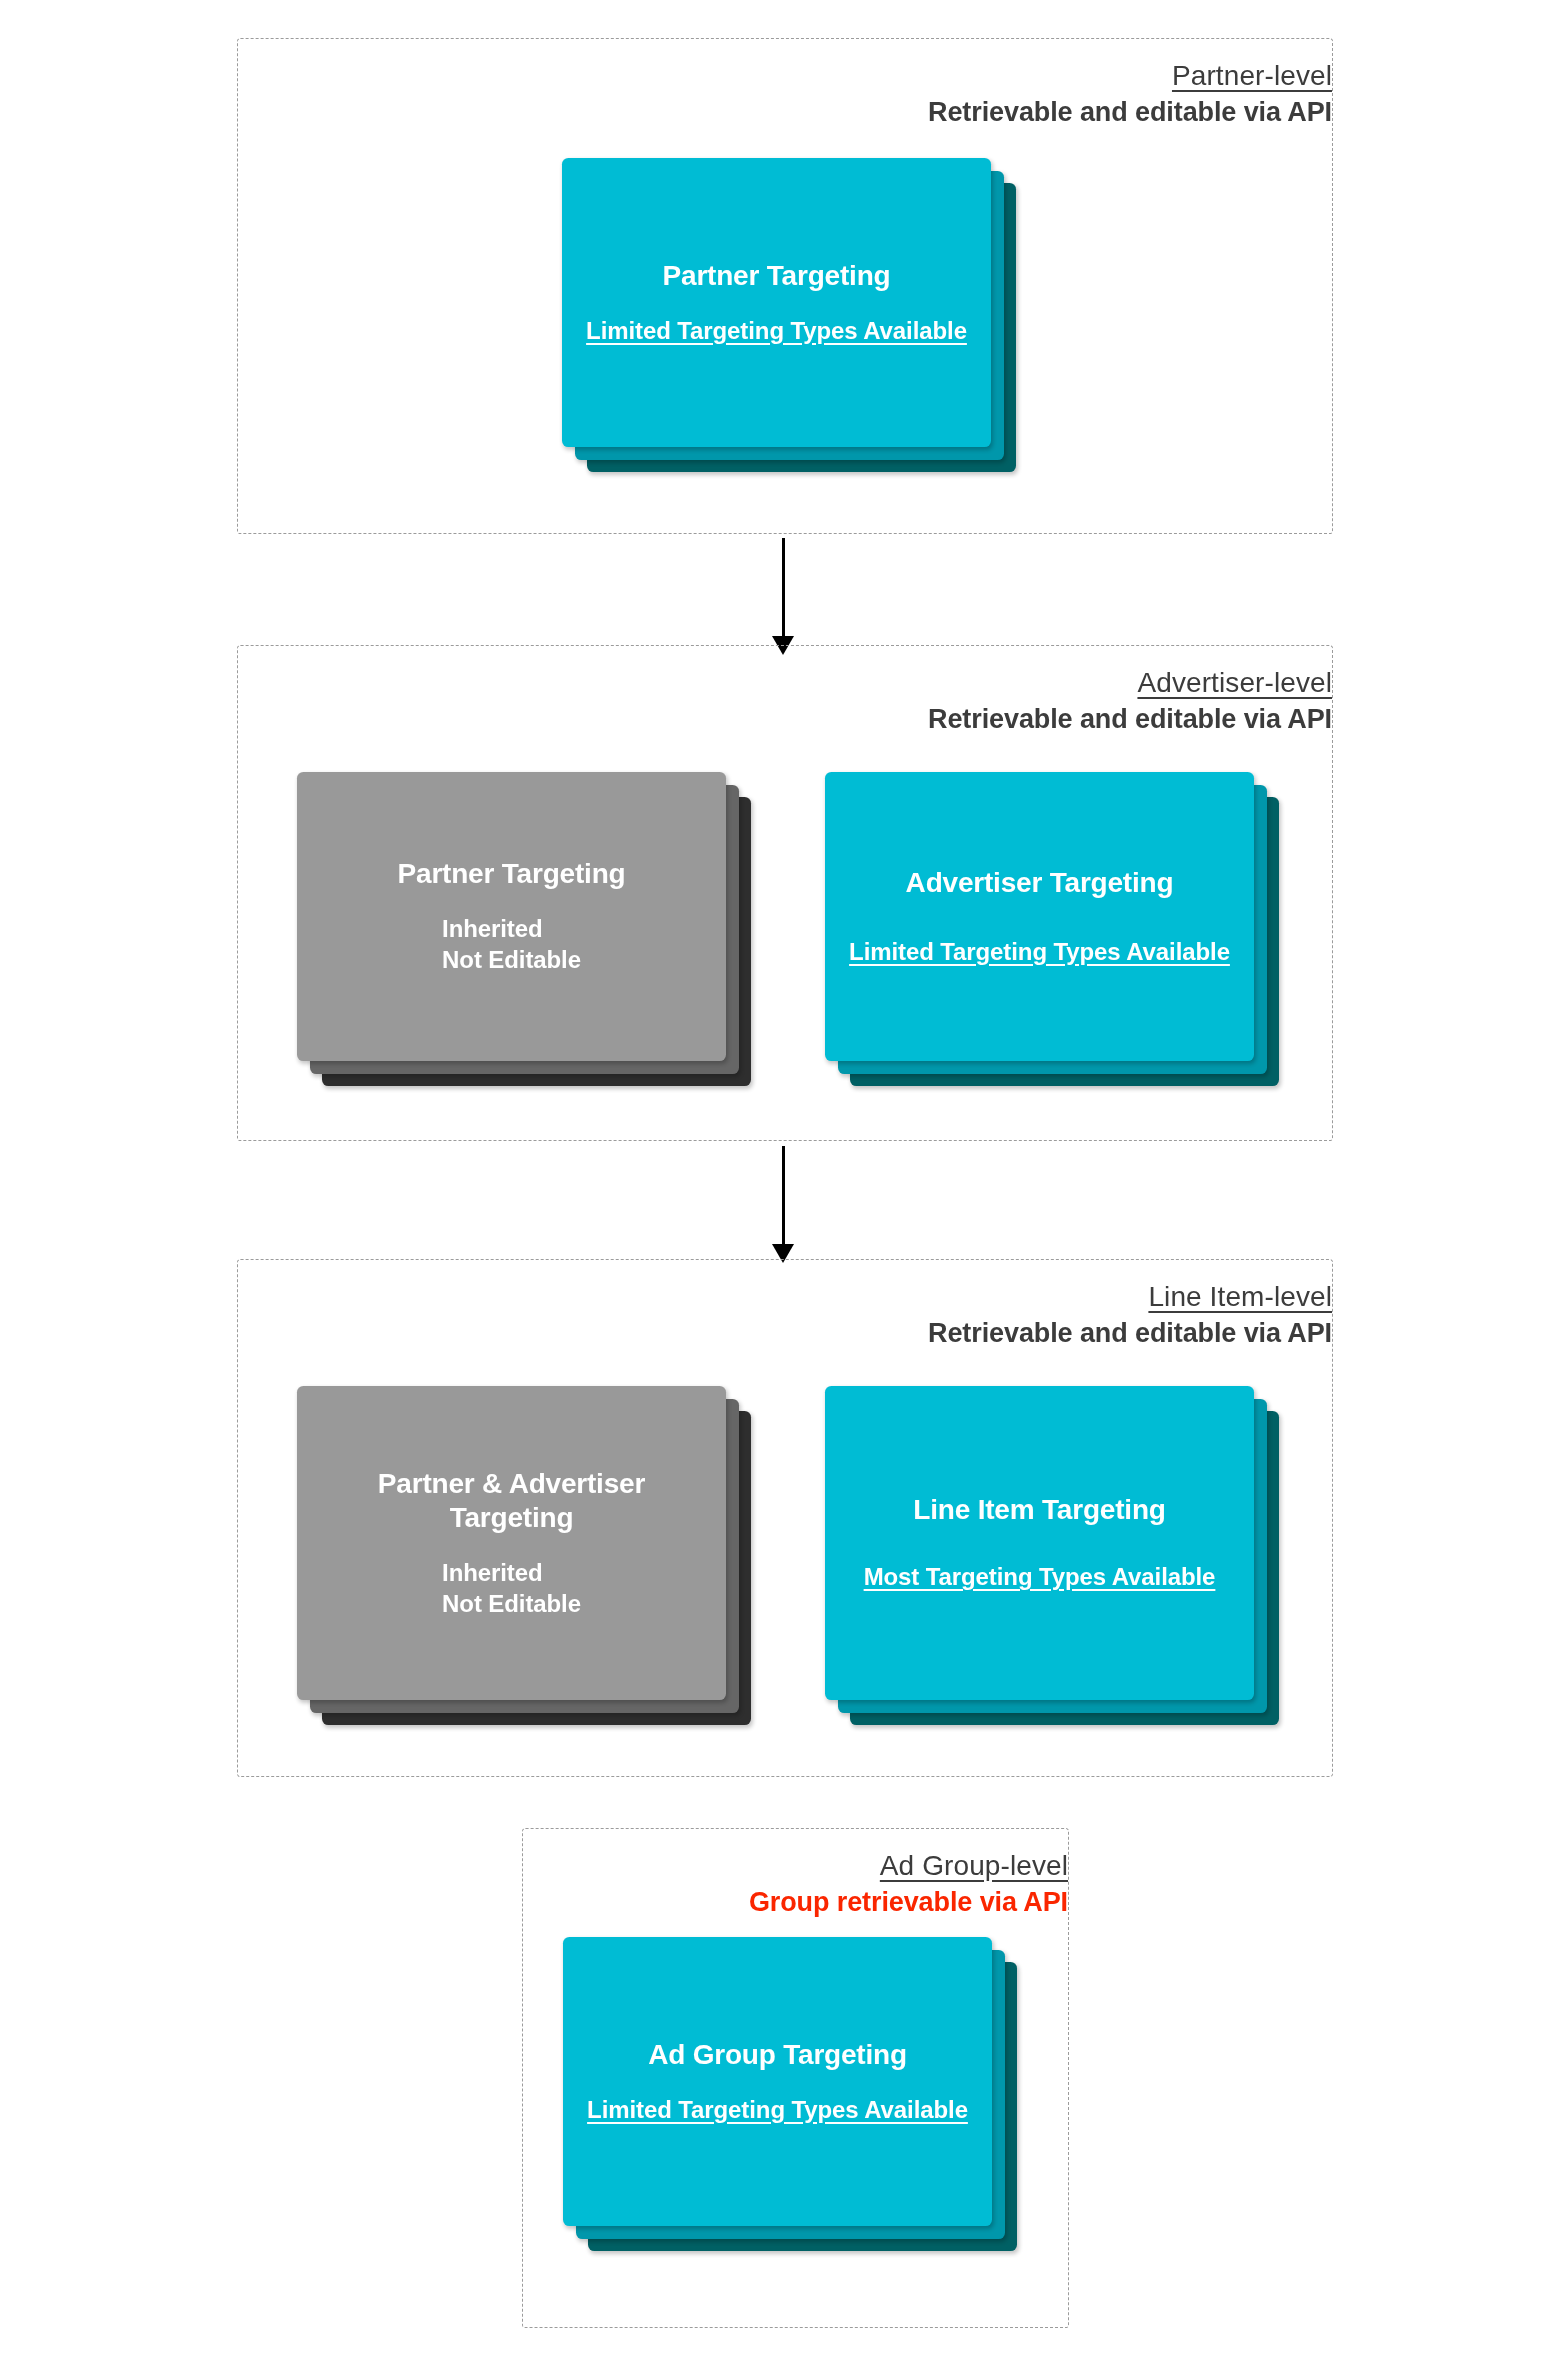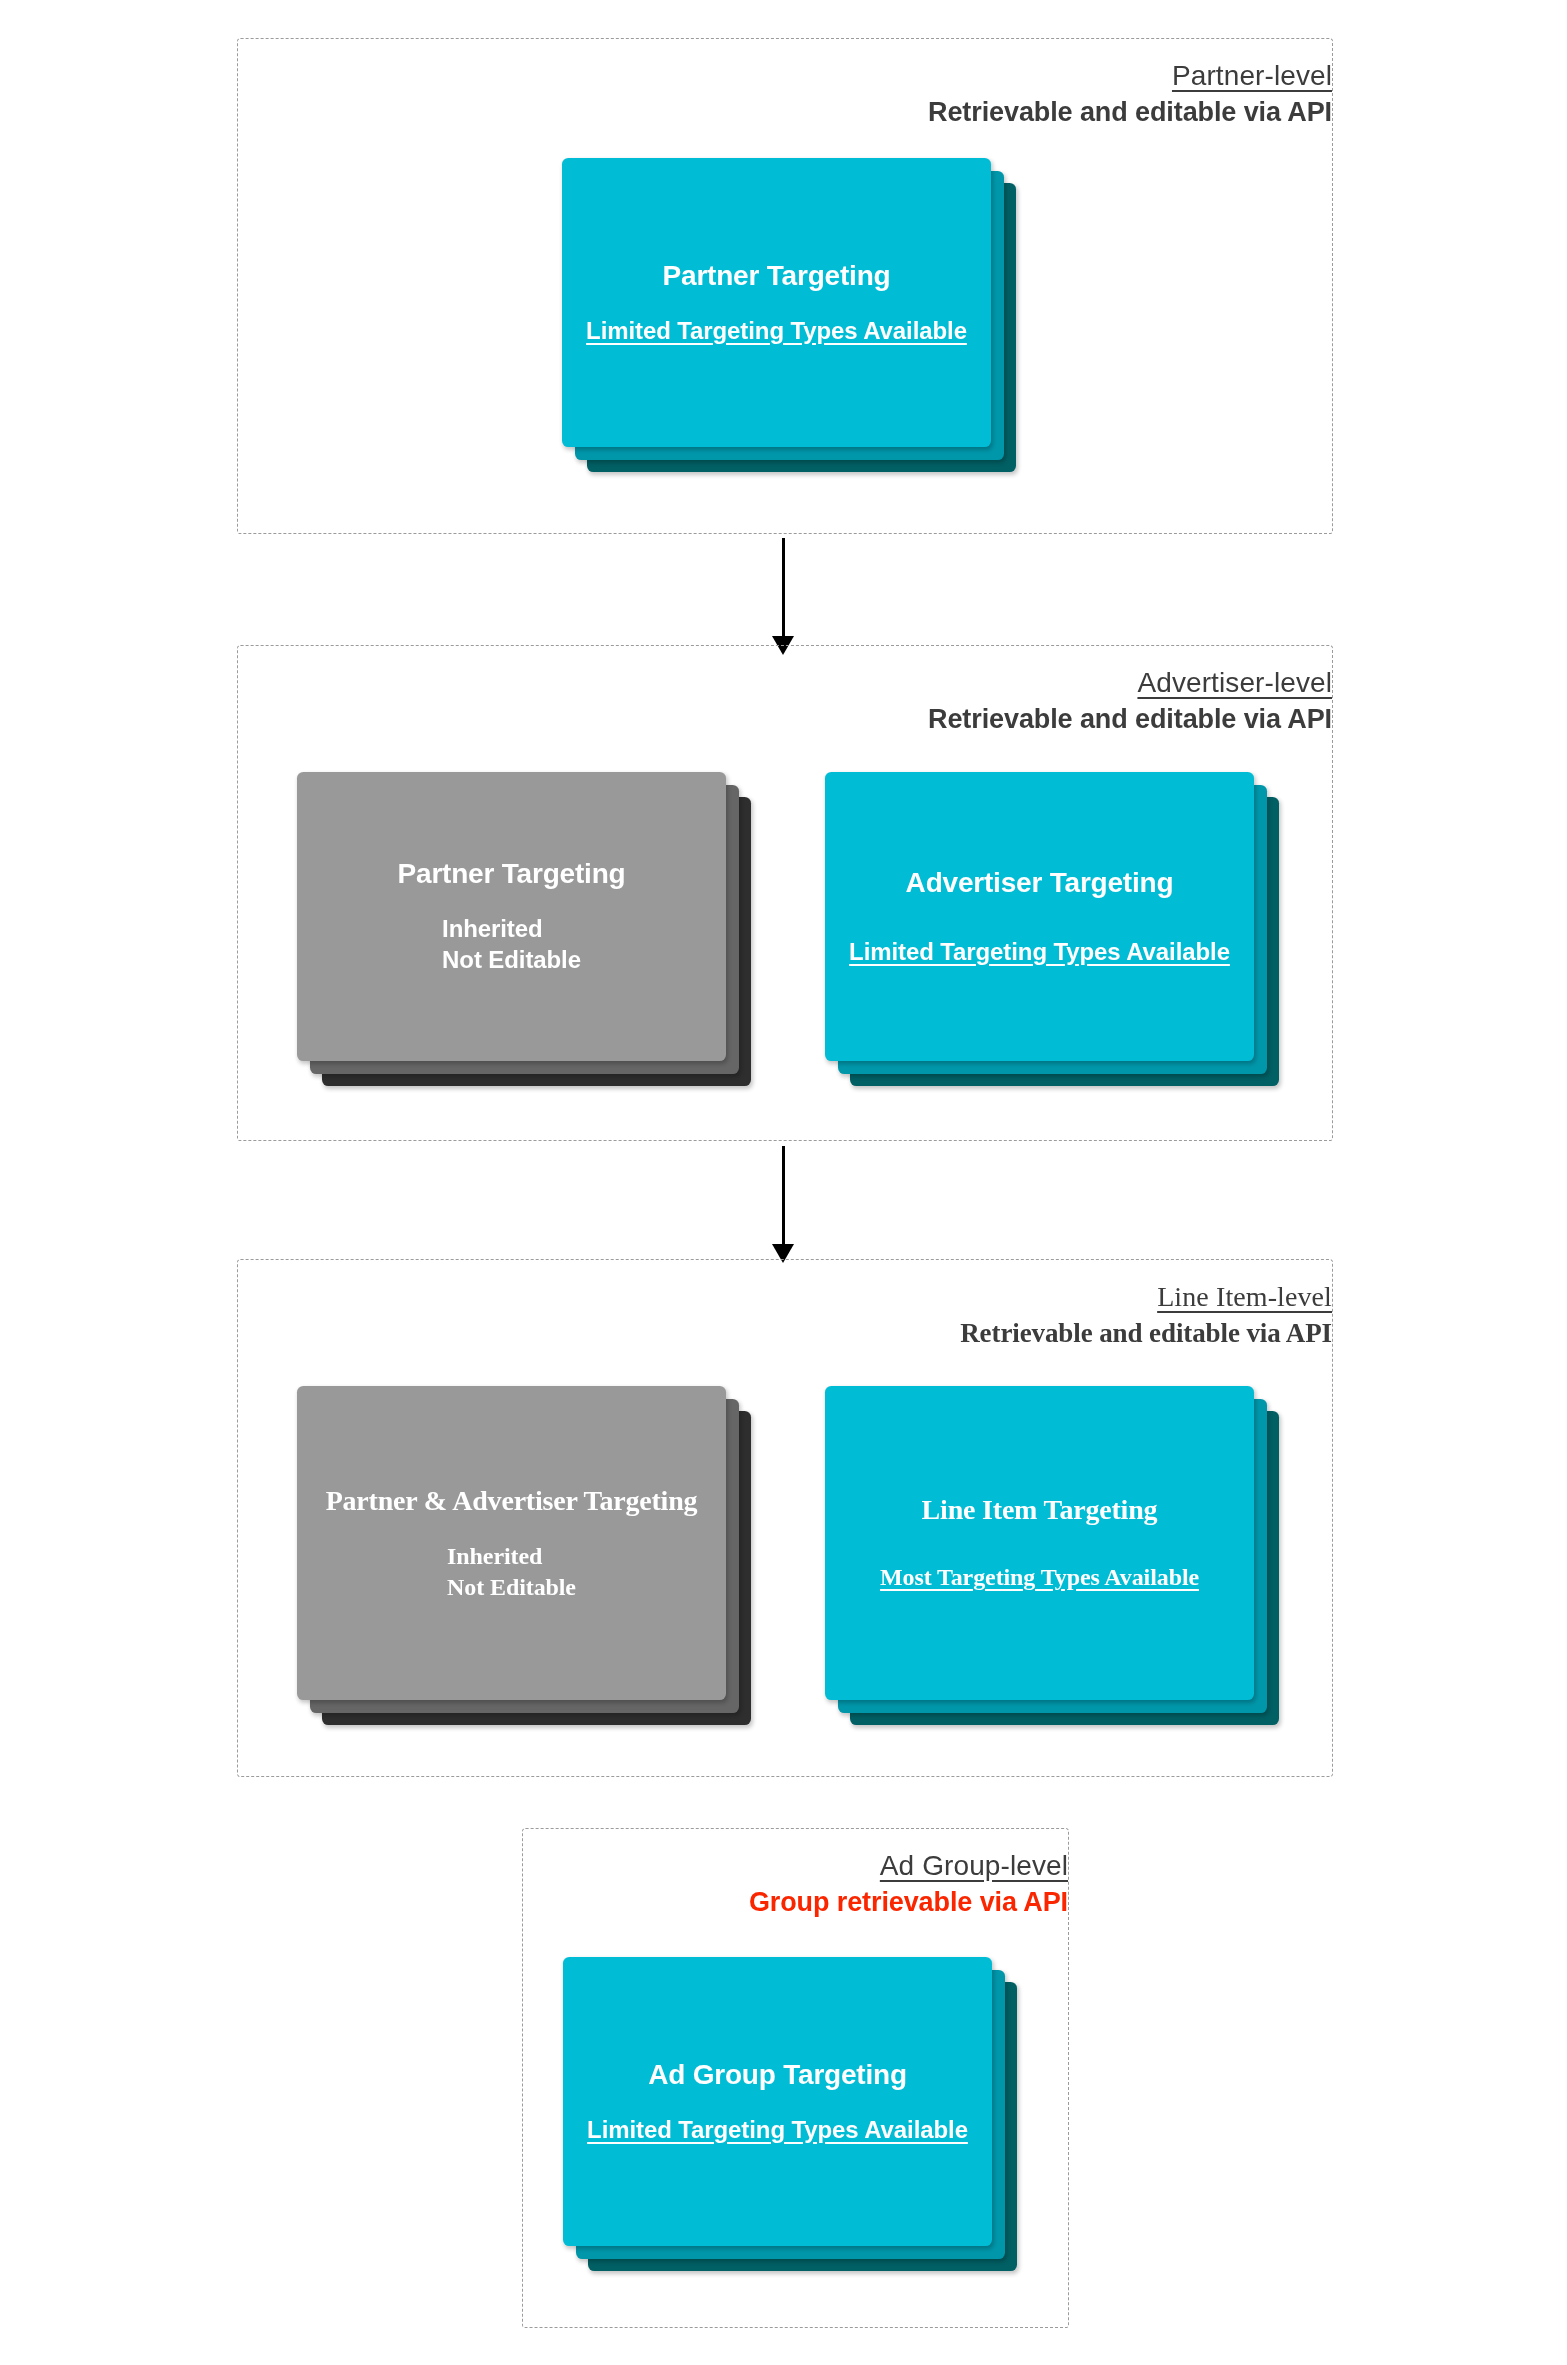--- a/index.html
+++ b/index.html
@@ -170,21 +170,21 @@
       <div class="card-note underlined">Limited Targeting Types Available</div>
     </div>
   </div>
 </section>
 
 <div class="arrow" style="left:772px; top:1146px; height:118px;">
   <div class="shaft" style="height:100px;"></div>
   <div class="head" style="top:98px;"></div>
 </div>
 
-<section class="level" style="left:237px; top:1259px; width:1096px; height:518px;font-family:Liberation Serif, serif;">
+<section class="level" style="left:237px; top:1259px; width:1096px; height:518px;">
   <div class="level-header">
     <div class="level-title">Line Item-level</div>
     <div class="level-sub">Retrievable and editable via API</div>
   </div>
 
   <div class="stack gray" style="left:59px; top:126px; width:454px; height:339px;">
     <div class="layer l3" style="width:429px; height:314px;"></div>
     <div class="layer l2" style="width:429px; height:314px;"></div>
     <div class="layer l1" style="width:429px; height:314px;">
       <div class="card-title">Partner &amp; Advertiser Targeting</div>
@@ -204,21 +204,21 @@
     </div>
   </div>
 </section>
 
 <section class="level" style="left:522px; top:1828px; width:547px; height:500px;">
   <div class="level-header">
     <div class="level-title">Ad Group-level</div>
     <div class="level-sub alert">Group retrievable via API</div>
   </div>
 
-  <div class="stack cyan" style="left:40px; top:128px; width:454px; height:302px;">
+  <div class="stack cyan" style="left:40px; top:108px; width:454px; height:302px;">
     <div class="layer l3" style="width:429px; height:289px;"></div>
     <div class="layer l2" style="width:429px; height:289px;"></div>
     <div class="layer l1" style="width:429px; height:289px;">
       <div class="card-title">Ad Group Targeting</div>
       <div class="card-note underlined">Limited Targeting Types Available</div>
     </div>
   </div>
 </section>
 
 

